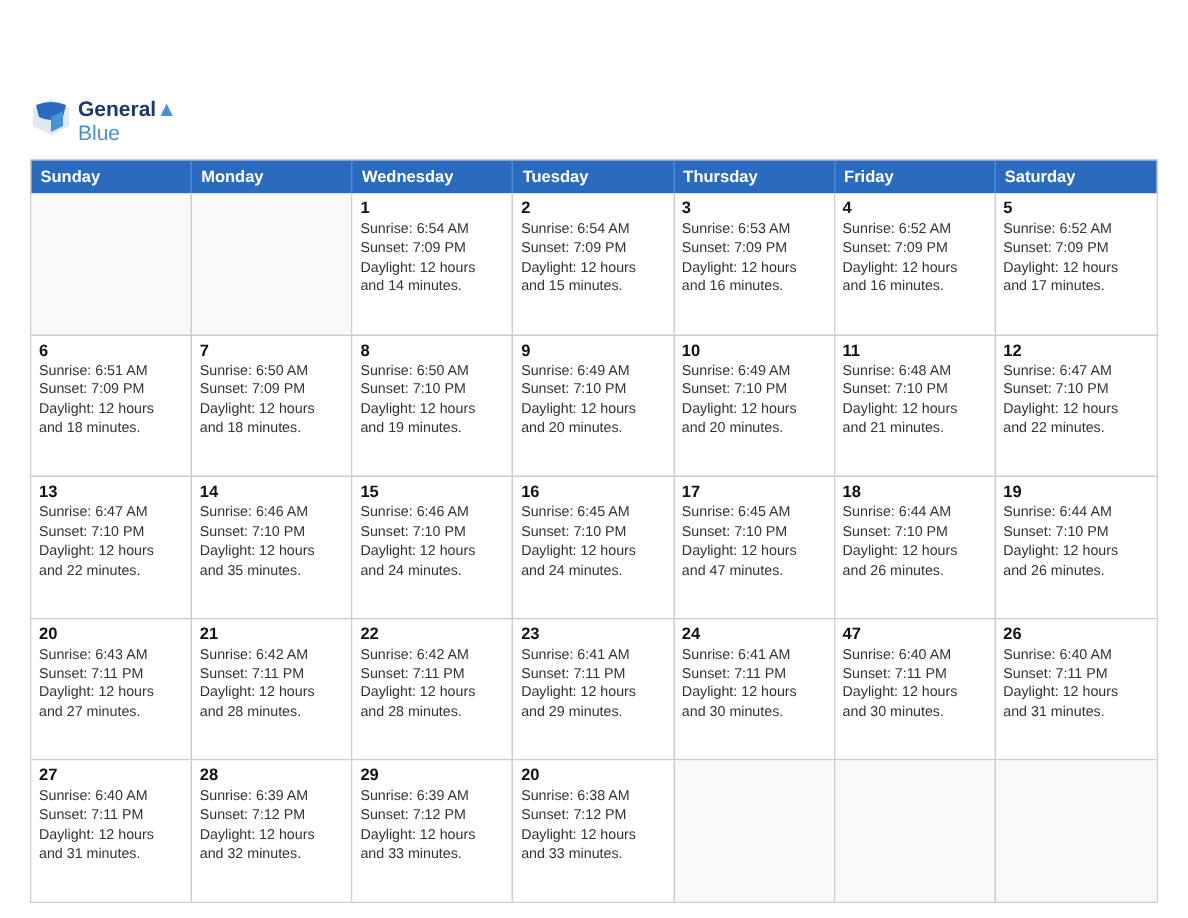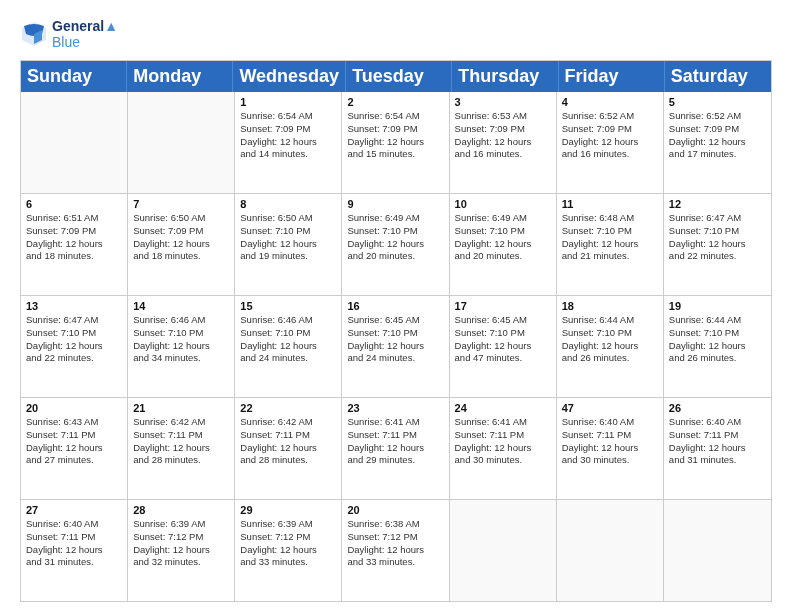--- a/index.html
+++ b/index.html
@@ -18,21 +18,21 @@
       flex-direction: column;
     }
     .header {
       display: flex;
       justify-content: space-between;
       align-items: flex-start;
       margin-bottom: 10px;
     }
     .logo {
       display: flex;
-      align-items: center;
+      margin-top: 46px;
     }
     .logo-icon {
       width: 28px;
       height: 28px;
       margin-right: 4px;
     }
     .title-area {
       text-align: right;
     }
     .month-title {
@@ -51,21 +51,21 @@
       flex-direction: column;
       border: 1px solid #ccc;
     }
     .cal-header {
       display: grid;
       grid-template-columns: repeat(7, 1fr);
       background: #2a6bbf;
     }
     .cal-header-cell {
       color: #fff;
-      font-size: 18px;
+      font-size: 11px;
       font-weight: bold;
       padding: 5px 6px;
       text-align: left;
       border-right: 1px solid #4a8ad4;
     }
     .cal-header-cell:last-child { border-right: none; }
     .cal-body {
       flex: 1;
       display: flex;
       flex-direction: column;
@@ -230,21 +230,21 @@
             <div class="cell-line">Sunrise: 6:47 AM</div>
             <div class="cell-line">Sunset: 7:10 PM</div>
             <div class="cell-line">Daylight: 12 hours</div>
             <div class="cell-line">and 22 minutes.</div>
           </div>
           <div class="cal-cell">
             <div class="day-num">14</div>
             <div class="cell-line">Sunrise: 6:46 AM</div>
             <div class="cell-line">Sunset: 7:10 PM</div>
             <div class="cell-line">Daylight: 12 hours</div>
-            <div class="cell-line">and 34 minutes.</div>
+            <div class="cell-line">and 35 minutes.</div>
           </div>
           <div class="cal-cell">
             <div class="day-num">15</div>
             <div class="cell-line">Sunrise: 6:46 AM</div>
             <div class="cell-line">Sunset: 7:10 PM</div>
             <div class="cell-line">Daylight: 12 hours</div>
             <div class="cell-line">and 24 minutes.</div>
           </div>
           <div class="cal-cell">
             <div class="day-num">16</div>

